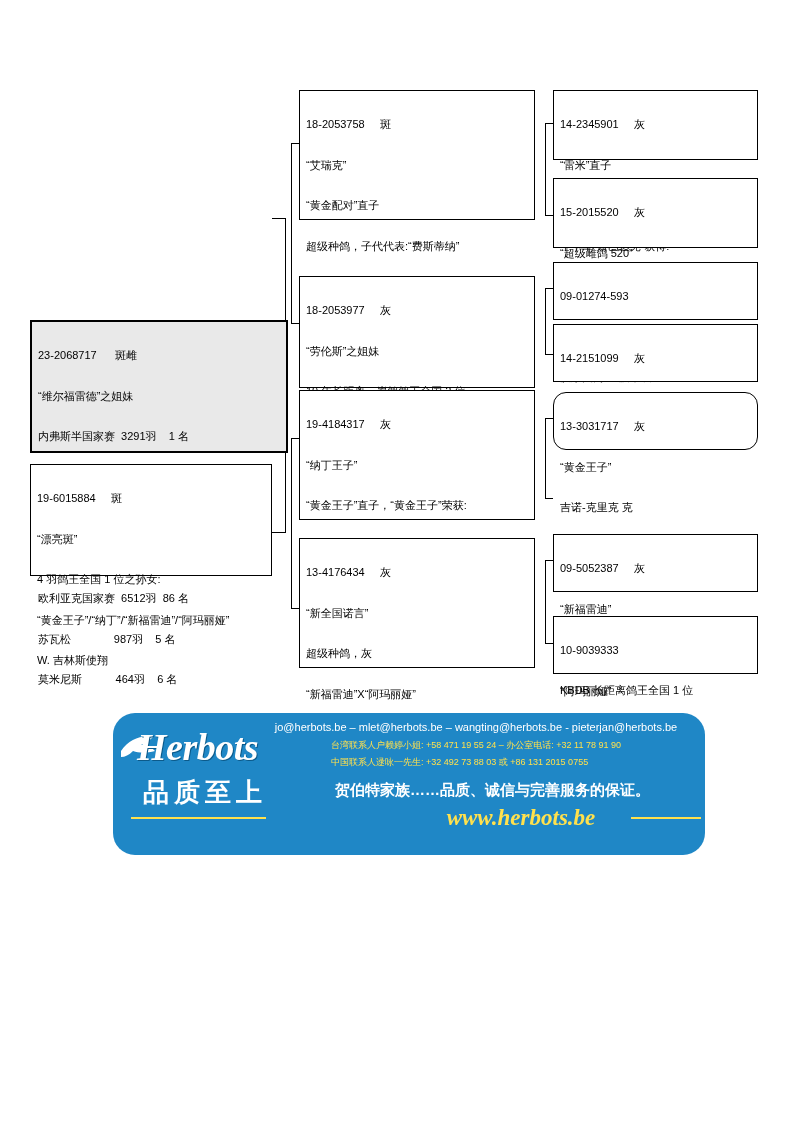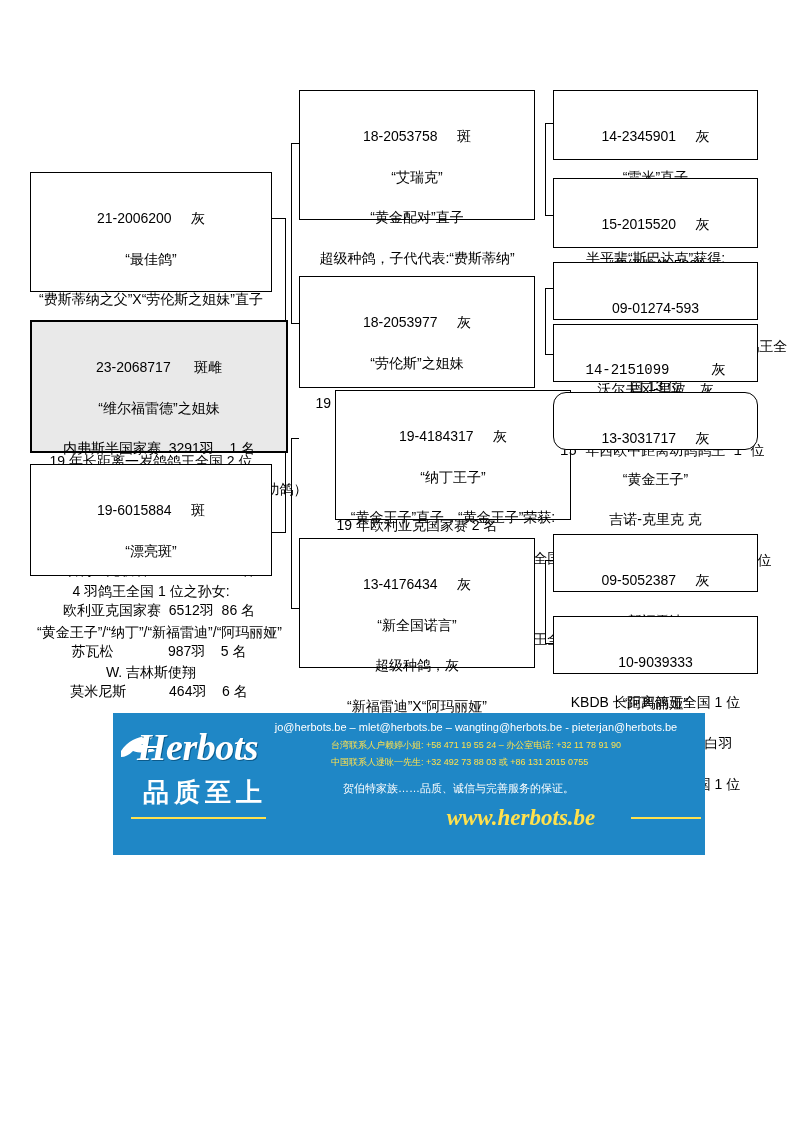--- a/index.html
+++ b/index.html
@@ -18,26 +18,25 @@
   .page {
     position: absolute;
     left: 0; top: 0;
     width: 793px;
     height: 1122px;
   }
   .box {
     position: absolute;
     border: 1px solid #000;
     box-sizing: border-box;
-    padding: 12px 6px;
-    font-size: 14px;
+    padding: 0 6px;
+    font-size: 11px;
     line-height: 13.5px;
     background: #fff;
     white-space: pre-wrap;
-    text-align: center;
   }
   .box.thick {
     border: 2px solid #000;
     background: #e9e9e9;
   }
   .box .ln {
     display: block;
     white-space: pre;
   }
   .connector {
@@ -50,20 +49,21 @@
   
   .banner {
     position: absolute;
     left: 113px;
     top: 713px;
     width: 592px;
     height: 142px;
     background: #1f87c6;
     box-sizing: border-box;
     overflow: hidden;
+    border-radius: 22px;
   }
   .banner-left {
     position: absolute;
     left: 0; top: 0;
     width: 218px;
     height: 142px;
   }
   .herbots-word {
     position: absolute;
     left: 24px;
@@ -111,21 +111,21 @@
   .bline.email {
     left: -80px;
     top: 8px;
     width: 450px;
     text-align: center;
     color: #ffffff;
     font-size: 11px;
   }
   .bline.l2 { left: 0px; top: 26px; }
   .bline.l3 { left: 0px; top: 43px; }
-  .bline.l4 { left: 12px; top: 68px; font-size: 11px; }
+  .bline.l4 { left: 4px; top: 68px; font-size: 15px; font-weight: bold; }
   .banner-url {
     position: absolute;
     left: 40px;
     top: 92px;
     width: 300px;
     text-align: center;
     font-family: "Liberation Serif", serif;
     font-style: italic;
     font-weight: bold;
     font-size: 23px;
@@ -164,30 +164,20 @@
   <div class="connector hline" style="left:545px; top:354px; width:8px;"></div>
 
   <div class="connector vline" style="left:545px; top:418px; height:80px;"></div>
   <div class="connector hline" style="left:545px; top:418px; width:8px;"></div>
   <div class="connector hline" style="left:545px; top:498px; width:8px;"></div>
 
   <div class="connector vline" style="left:545px; top:560px; height:83px;"></div>
   <div class="connector hline" style="left:545px; top:560px; width:8px;"></div>
   <div class="connector hline" style="left:545px; top:643px; width:8px;"></div>
 
-  <div class="box" style="left:30px; top:172px; width:242px; height:120px;">
-    <span class="ln">21-2006200     灰</span>
-    <span class="ln">“最佳鸽”</span>
-    <span class="ln">“费斯蒂纳之父”X“劳伦斯之姐妹”直子</span>
-    <span class="ln">20 年中距离鸽王全国 6 位</span>
-    <span class="ln">19 年中距离鸽王全国 8 位</span>
-    <span class="ln">“劳伦斯”荣获:</span>
-    <span class="ln">19 年长距离一岁鸽鸽王全国 2 位</span>
-    <span class="ln">（艾瑞克・林伯格）</span>
-  </div>
 
   <div class="box thick" style="left:30px; top:320px; width:258px; height:133px;">
     <span class="ln">23-2068717      斑雌</span>
     <span class="ln">“维尔福雷德”之姐妹</span>
     <span class="ln">内弗斯半国家赛  3291羽    1 名</span>
     <span class="ln">最高分速           750羽    2 名（老鸽+幼鸽）</span>
     <span class="ln">欧利亚克           204羽    1 名</span>
     <span class="ln">欧利亚克联省     1264羽    5 名</span>
     <span class="ln">欧利亚克国家赛  6512羽  86 名</span>
     <span class="ln">苏瓦松              987羽    5 名</span>
@@ -216,21 +206,21 @@
   <div class="box" style="left:299px; top:276px; width:236px; height:112px;">
     <span class="ln">18-2053977     灰</span>
     <span class="ln">“劳伦斯”之姐妹</span>
     <span class="ln">19 年长距离一岁鸽鸽王全国 2 位</span>
     <span class="ln">19 年利蒙治国家赛区 1 名</span>
     <span class="ln">19 年利蒙治国家赛区 2 名</span>
     <span class="ln">19 年欧利亚克国家赛 2 名</span>
     <span class="ln">19 年苏亚克国家赛区 1 名</span>
   </div>
 
-  <div class="box" style="left:299px; top:390px; width:236px; height:130px;margin-left:36px;">
+  <div class="box" style="left:299px; top:390px; width:236px; height:130px;">
     <span class="ln">19-4184317     灰</span>
     <span class="ln">“纳丁王子”</span>
     <span class="ln">“黄金王子”直子，“黄金王子”荣获:</span>
     <span class="ln">14 年 KBDB 长距离一岁鸽鸽王全国 1 位</span>
     <span class="ln">“纳丁”直子，“纳丁”荣获:</span>
     <span class="ln">17 年 KBDB 中长距离一岁鸽鸽王全国 1 位</span>
   </div>
 
   <div class="box" style="left:299px; top:538px; width:236px; height:130px;">
     <span class="ln">13-4176434     灰</span>
@@ -255,21 +245,21 @@
     <span class="ln">国 13 位</span>
   </div>
 
   <div class="box" style="left:553px; top:262px; width:205px; height:58px;">
     <span class="ln">09-01274-593</span>
     <span class="ln">“593”</span>
     <span class="ln">沃尔夫冈-里波，灰</span>
     <span class="ln">10 年德国鸽王全国 4 位</span>
   </div>
 
-  <div class="box" style="left:553px; top:324px; width:205px; height:58px;font-family:Liberation Mono, monospace;">
+  <div class="box" style="left:553px; top:324px; width:205px; height:58px;">
     <span class="ln">14-2151099     灰</span>
     <span class="ln">“花花公子吉尔伯特”之姐妹</span>
     <span class="ln">15 年西欧中距离幼鸽鸽王 1 位</span>
   </div>
 
   <div class="box" style="left:553px; top:392px; width:205px; height:58px;border-radius:13px;">
     <span class="ln">13-3031717     灰</span>
     <span class="ln">“黄金王子”</span>
     <span class="ln">吉诺-克里克 克</span>
     <span class="ln">KBDB 长距离一岁鸽鸽王全国 1 位</span>

